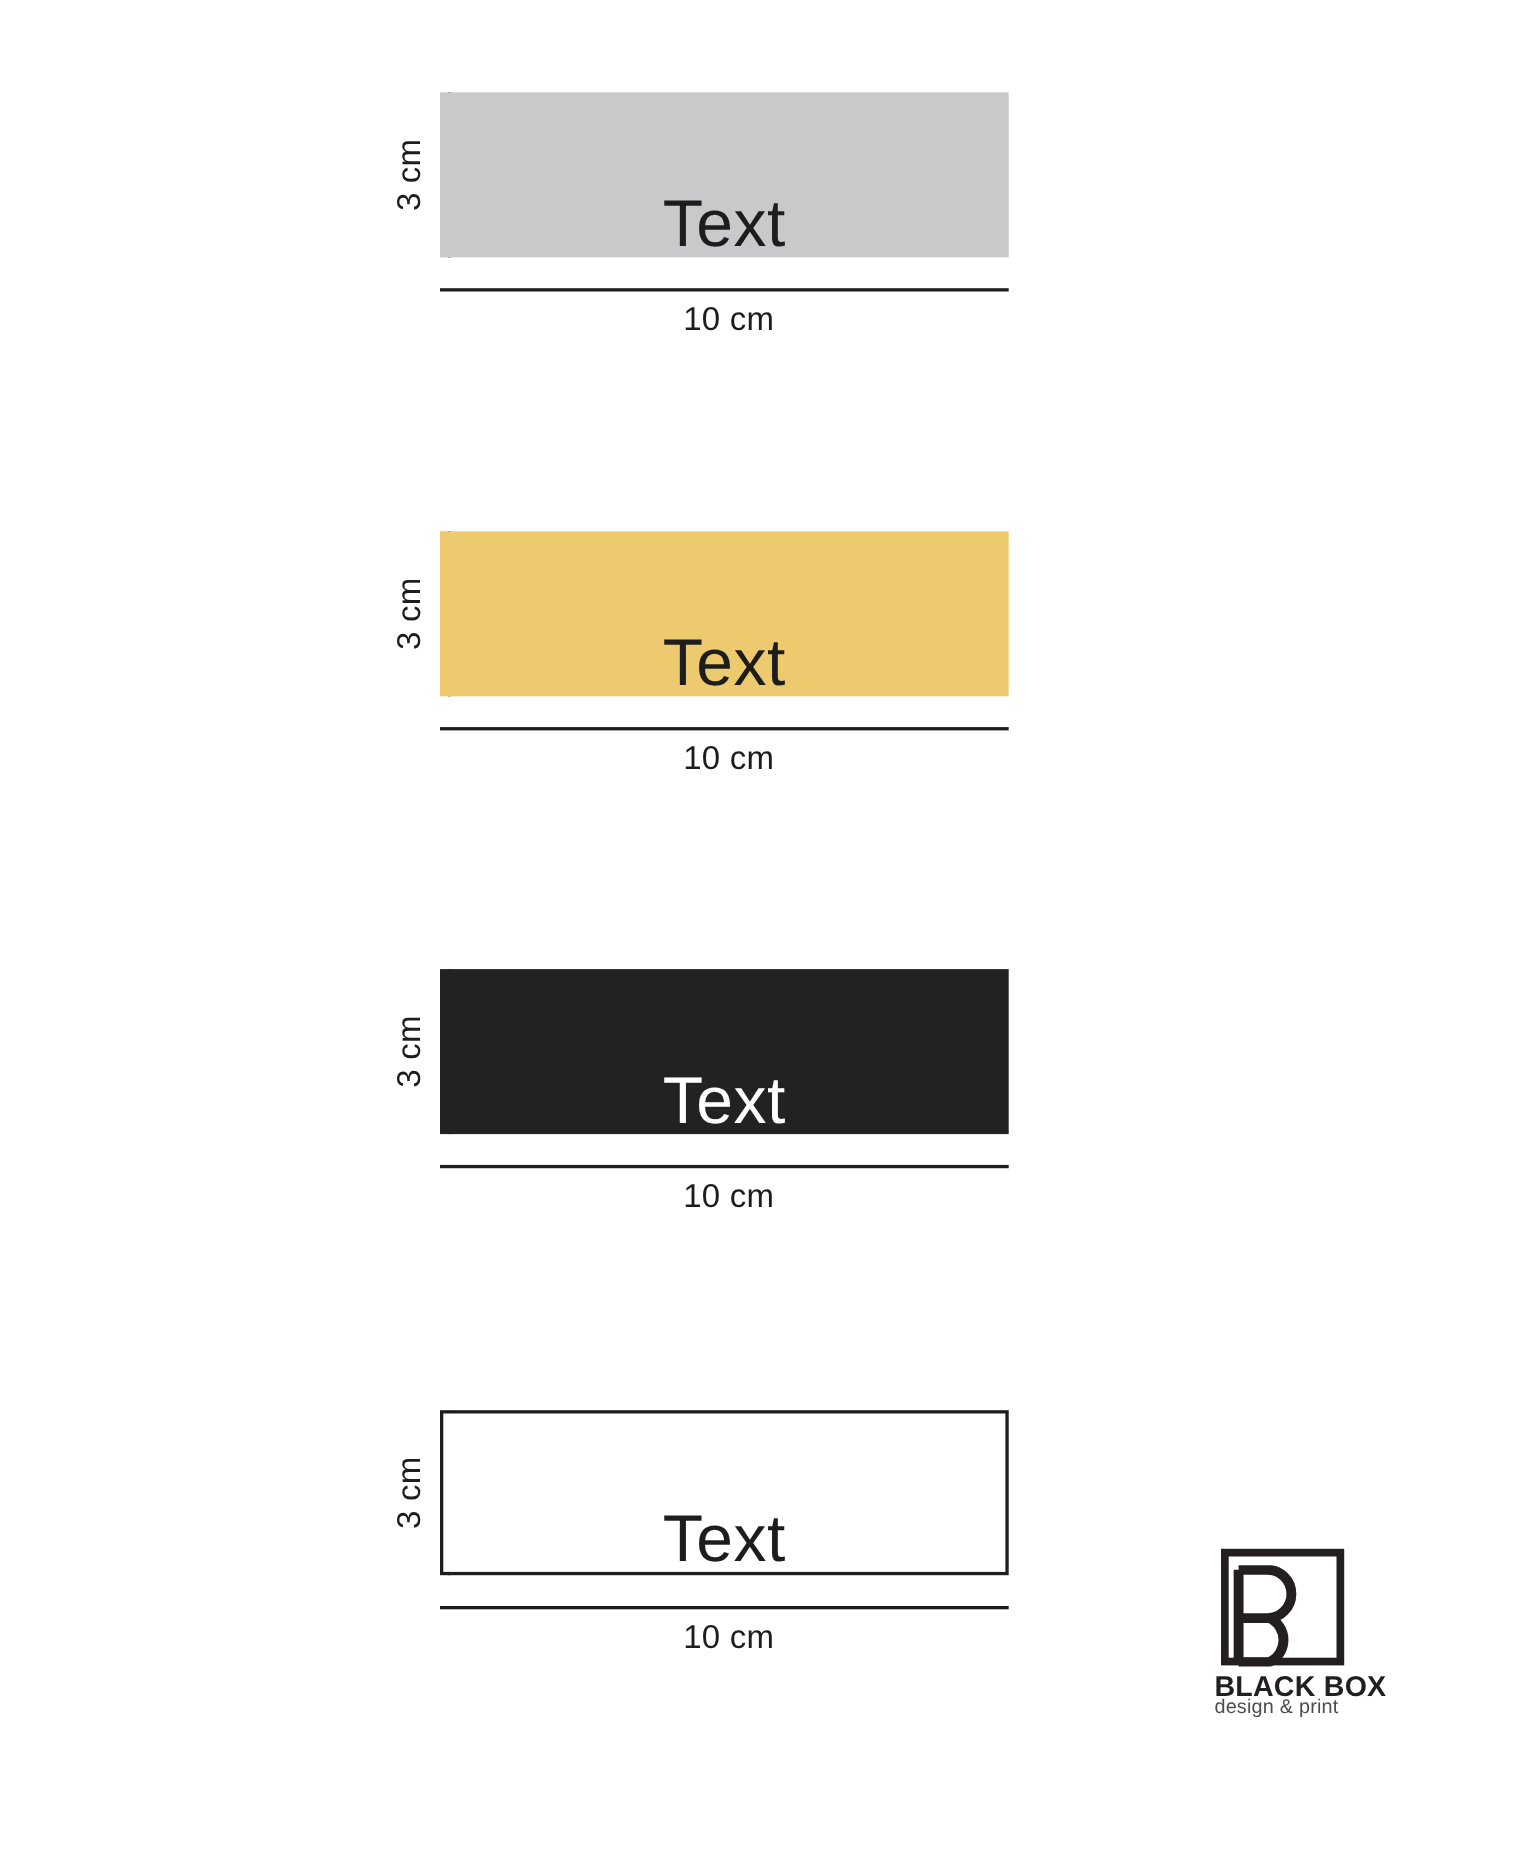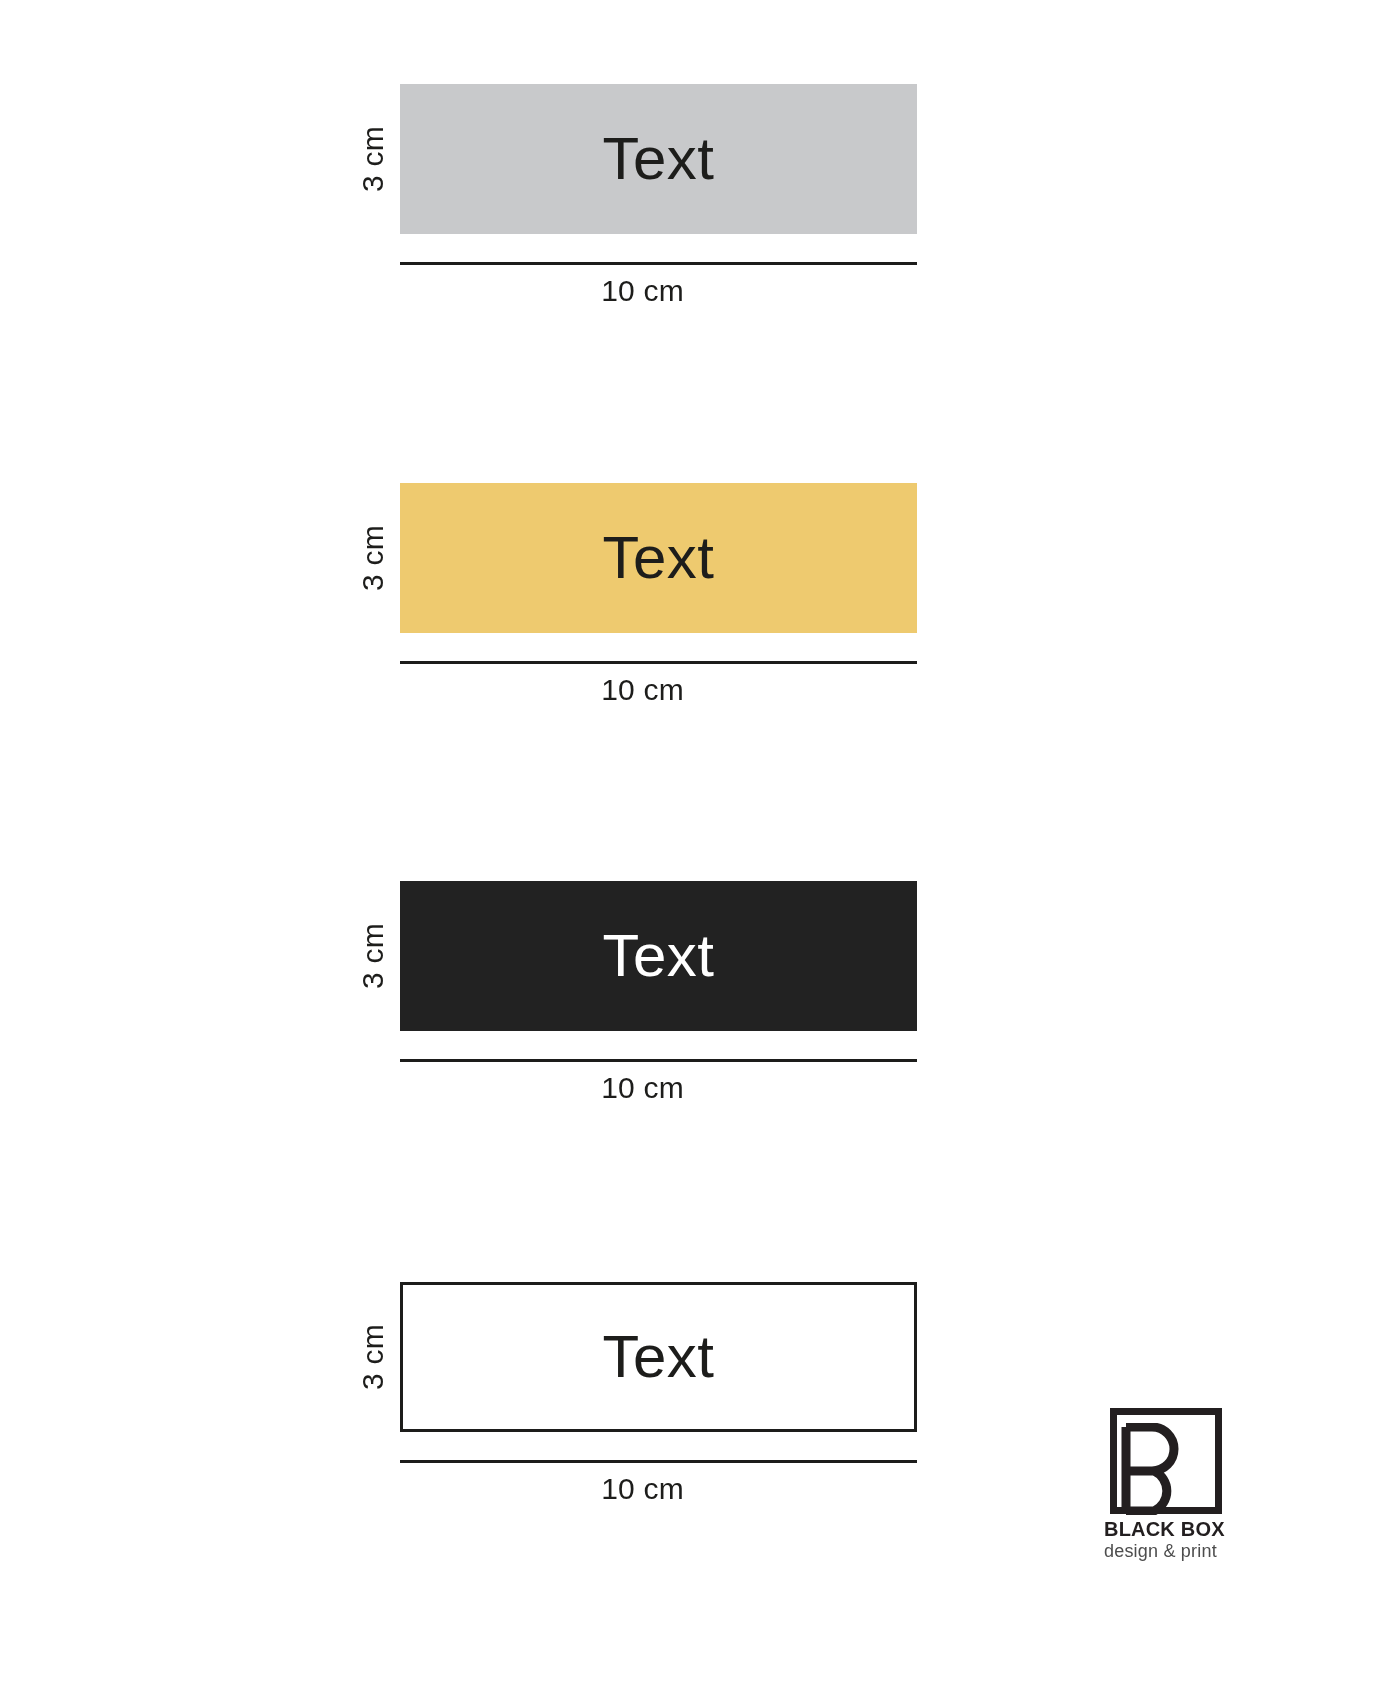--- a/index.html
+++ b/index.html
@@ -68,21 +68,21 @@
 
   
   .rect {
     position: absolute;
     left: 60px;
     top: 0;
     width: 517px;
     height: 150px;
     box-sizing: border-box;
     display: flex;
-    align-items: center;
+    align-items: flex-end;
     justify-content: center;
   }
   .rect .rect-text {
     font-size: 60px;
     line-height: 1;
     letter-spacing: 0.5px;
   }
 
   .rect.fill-gray   { background: #c8c9cb; }
   .rect.fill-gold   { background: #eeca6f; }
@@ -98,21 +98,21 @@
     left: 60px;
     top: 178px;
     width: 517px;
     height: 3px;
     background: #1d1d1b;
   }
 
   
   .hlabel {
     position: absolute;
-    left: 44px;
+    left: 64px;
     top: 190px;
     width: 517px;
     text-align: center;
     font-size: 30px;
     color: #1d1d1b;
     letter-spacing: 0.2px;
   }
 
   
   .logo {
@@ -134,22 +134,22 @@
   .logo-mark svg {
     position: absolute;
     left: 1px;
     top: 8px;
   }
   .logo-name {
     position: absolute;
     left: 0;
     top: 110px;
     width: 124px;
-    text-align: left;
-    font-size: 20px;
+    text-align: center;
+    font-size: 26px;
     font-weight: bold;
     color: #231f20;
     letter-spacing: 0.2px;
     white-space: nowrap;
   }
   .logo-tag {
     position: absolute;
     left: 0;
     top: 133px;
     width: 124px;

